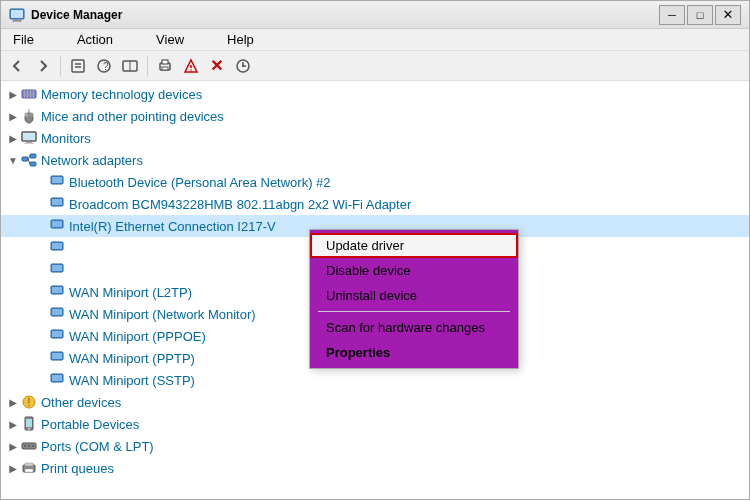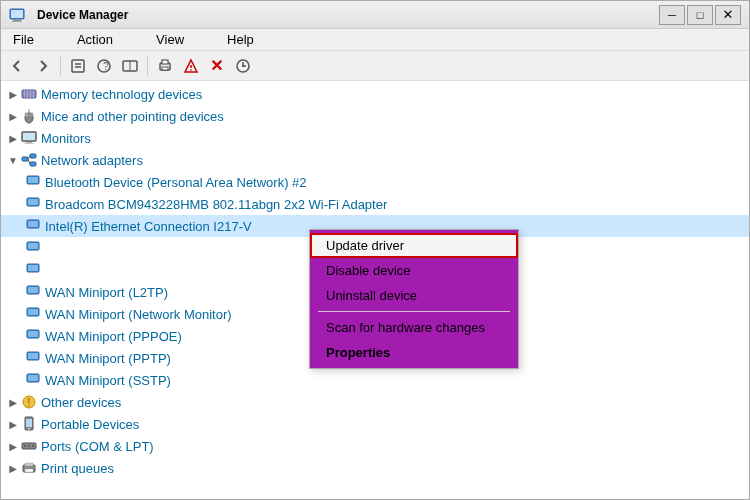--- a/index.html
+++ b/index.html
@@ -19,21 +19,21 @@
       border: 1px solid #aaa;
       display: flex;
       flex-direction: column;
     }
     .title-bar {
       background: linear-gradient(to bottom, #f0f0f0, #e0e0e0);
       border-bottom: 1px solid #ccc;
       padding: 4px 8px;
       display: flex;
       align-items: center;
-      gap: 12px;
+      gap: 6px;
       height: 28px;
     }
     .title-bar-icon {
       width: 16px;
       height: 16px;
     }
     .title-bar-text {
       font-size: 12px;
       font-weight: 600;
       color: #000;
@@ -147,21 +147,21 @@
       align-items: center;
       justify-content: center;
     }
     .item-label {
       font-size: 13px;
       color: #0369a1;
     }
 
     
     .indent-0 { padding-left: 4px; }
-    .indent-1 { padding-left: 8px; }
+    .indent-1 { padding-left: 32px; }
 
     
     .context-menu {
       position: absolute;
       top: 148px;
       left: 308px;
       background: #a21caf;
       border: 1px solid #aaa;
       box-shadow: 2px 2px 8px rgba(0,0,0,0.2);
       width: 210px;

